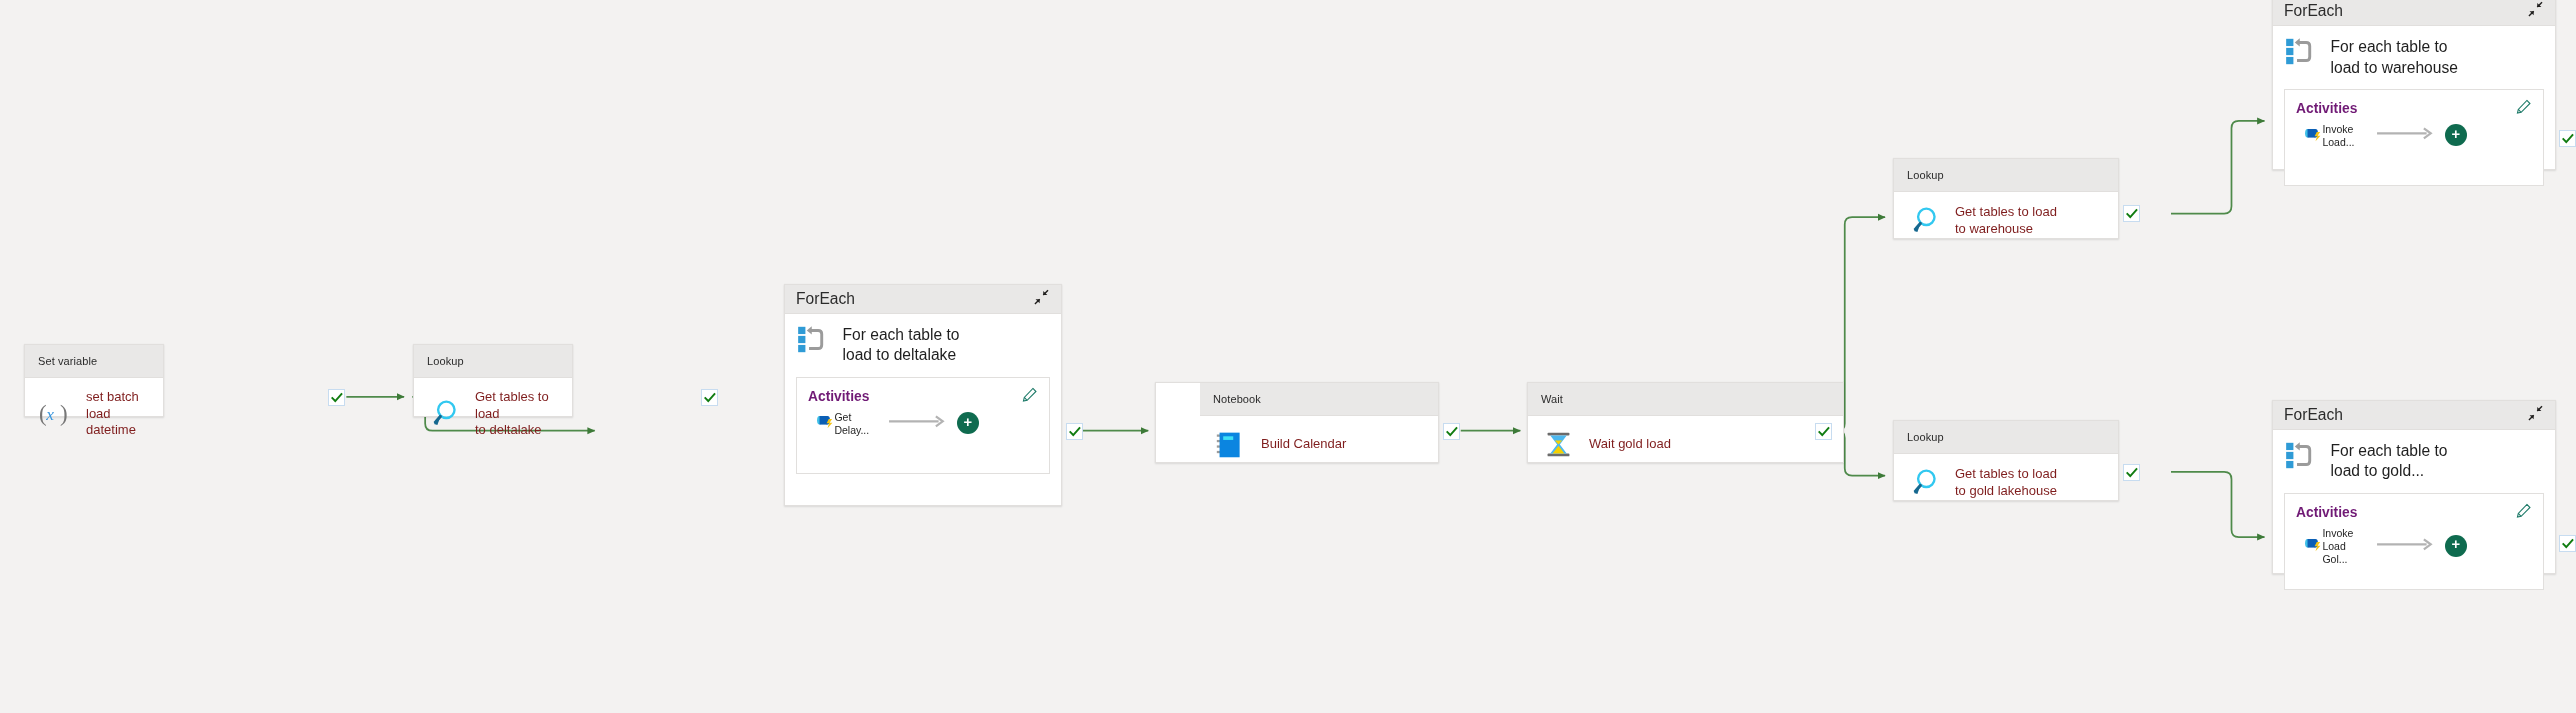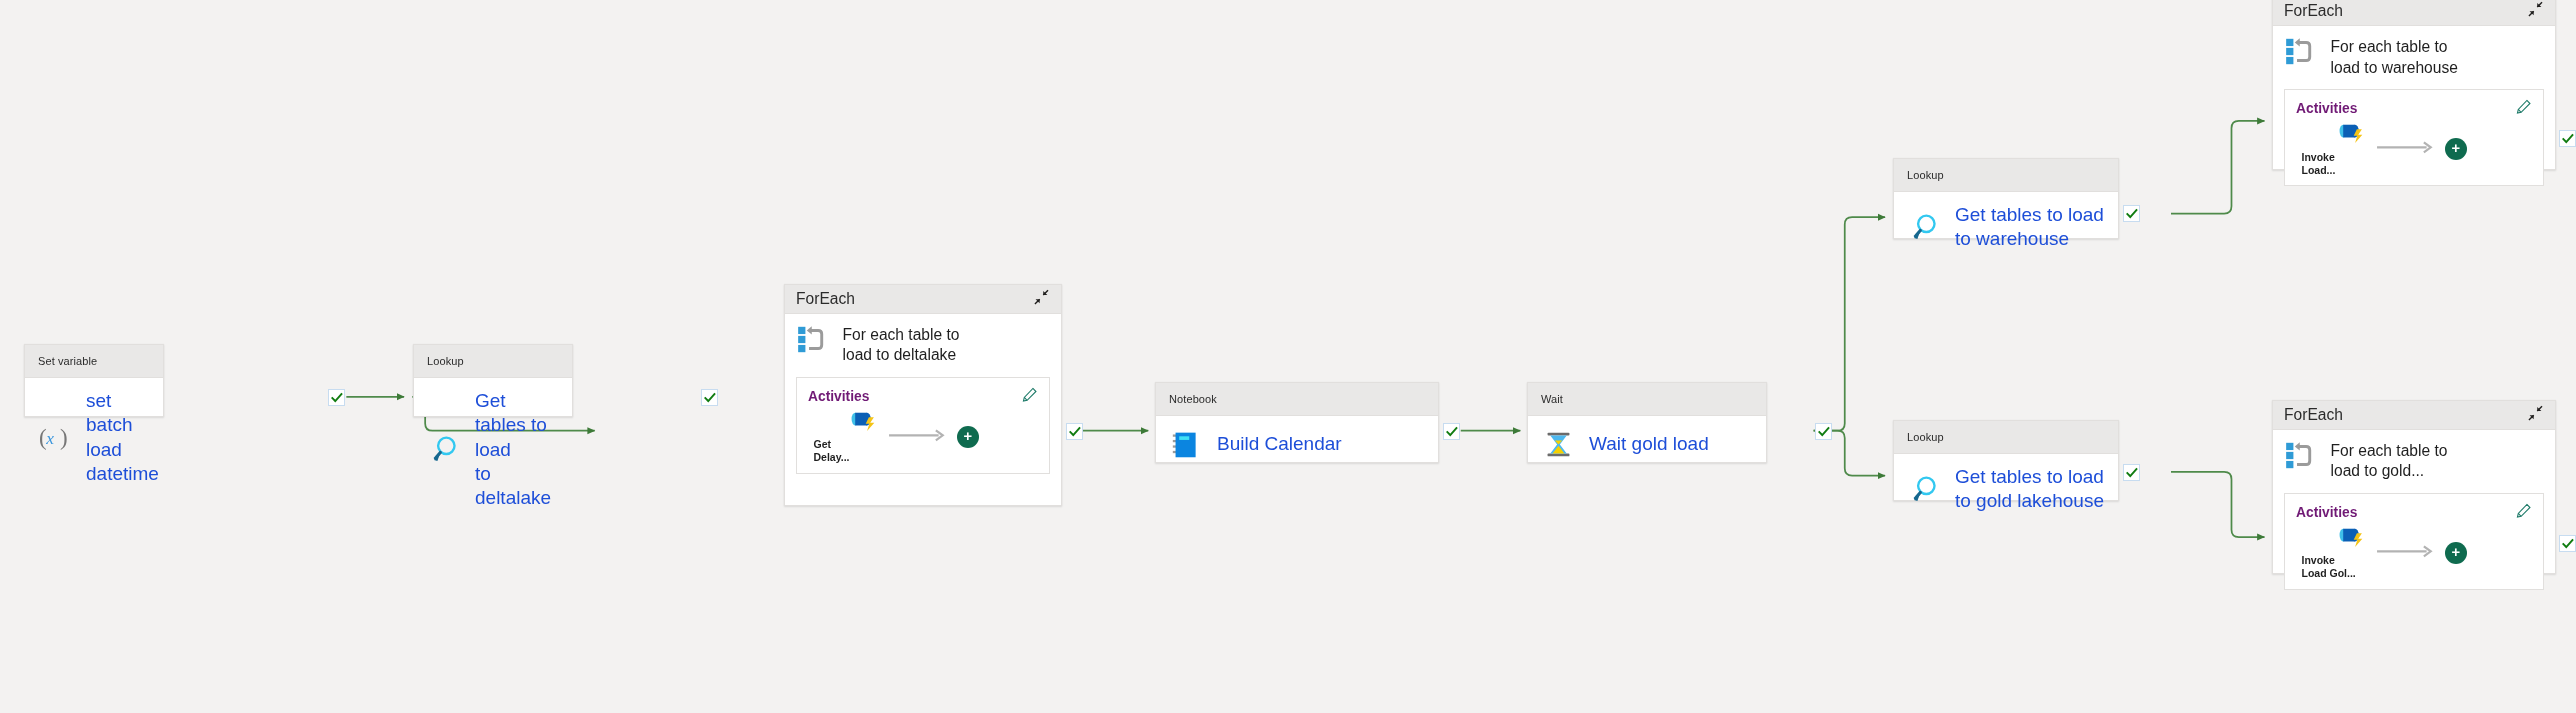--- a/index.html
+++ b/index.html
@@ -34,22 +34,22 @@
     font-weight:400;
     letter-spacing:0.1px;
     position:relative;
   }
   .node-body {
     display:flex; align-items:center;
     gap:13px;
     padding:11px 13px;
   }
   .node-label {
-    font-size:19px;
-    color:#1d4ed8;
+    font-size:13px;
+    color:#7f1d1d;
     line-height:1.28;
     white-space:pre-line;
   }
   .node-icon { flex:0 0 auto; width:35px; height:35px; display:flex; align-items:center; justify-content:center; }
 
   
   .check-badge {
     position:absolute;
     width:17.4px; height:17.4px;
     background:#fff;
@@ -91,21 +91,21 @@
   .activities-head {
     display:flex; align-items:center; justify-content:space-between;
     padding:9.2px 11px 0 11px;
   }
   .activities-title { font-size:13.8px; font-weight:700; color:#701a75; }
   .inner-act {
     display:flex; align-items:center;
     padding:3.7px 9.2px 0 16.5px;
     gap:9.2px;
   }
-  .inner-act-item { width:64px; display:flex; flex-direction:column; align-items:flex-end;font-weight:bold; }
+  .inner-act-item { width:64px; display:flex; flex-direction:row; align-items:center; }
   .inner-act-item .nm {
     font-size:10.5px; color:#1f1f1f; line-height:1.25; text-align:left; width:100%; margin-top:1.8px;
     white-space:pre-line;
   }
   .arrow-gray { flex:0 0 auto; }
   .plus-btn {
     flex:0 0 auto;
     width:22px; height:22px; border-radius:50%;
     background:#0f6b4f;
     display:flex; align-items:center; justify-content:center;
@@ -267,21 +267,21 @@
           </span>
       </div>
     </div>
   </div>
   <div class="check-badge" style="left:1066px; top:423px;">
     <svg width="12" height="12" viewBox="0 0 13 13">
         <path d="M1.5,6.6 L4.6,9.8 L11.3,2.2" fill="none" stroke="#107c10" stroke-width="2.1" stroke-linecap="square"></path>
       </svg>
   </div>
 
-  <div class="node" style="left:1155px; top:382px; width:284px; height:81px;">
+  <div class="node" style="left:1155px; top:382px; width:284px; height:81px;padding-left:44px;">
     <div class="node-header">
       <span>Notebook</span>
     </div>
     <div class="node-body">
       <span class="node-icon">
         <svg width="31" height="31" viewBox="0 0 34 34">
           <rect x="2" y="6" width="5" height="2.5" fill="#9b9b9b"></rect>
           <rect x="2" y="12" width="5" height="2.5" fill="#9b9b9b"></rect>
           <rect x="2" y="18" width="5" height="2.5" fill="#9b9b9b"></rect>
           <rect x="2" y="24" width="5" height="2.5" fill="#9b9b9b"></rect>
@@ -291,21 +291,21 @@
       </span>
       <span class="node-label">Build Calendar</span>
     </div>
   </div>
   <div class="check-badge" style="left:1443px; top:423px;">
     <svg width="12" height="12" viewBox="0 0 13 13">
         <path d="M1.5,6.6 L4.6,9.8 L11.3,2.2" fill="none" stroke="#107c10" stroke-width="2.1" stroke-linecap="square"></path>
       </svg>
   </div>
 
-  <div class="node" style="left:1527px; top:382px; width:240px; height:81px;">
+  <div class="node" style="left:1527px; top:382px; width:317px; height:81px;">
     <div class="node-header">
       <span>Wait</span>
     </div>
     <div class="node-body">
       <span class="node-icon">
         <svg width="31" height="31" viewBox="0 0 34 34">
           <rect x="5" y="4" width="24" height="3" rx="1" fill="#6b6b6b"></rect>
           <rect x="5" y="27" width="24" height="3" rx="1" fill="#6b6b6b"></rect>
           <path d="M8,7 L26,7 L18.5,17 L26,27 L8,27 L15.5,17 z" fill="#4db8ef"></path>
           <path d="M10.5,27 L23.5,27 L17,18.5 z" fill="#f6d000"></path>

